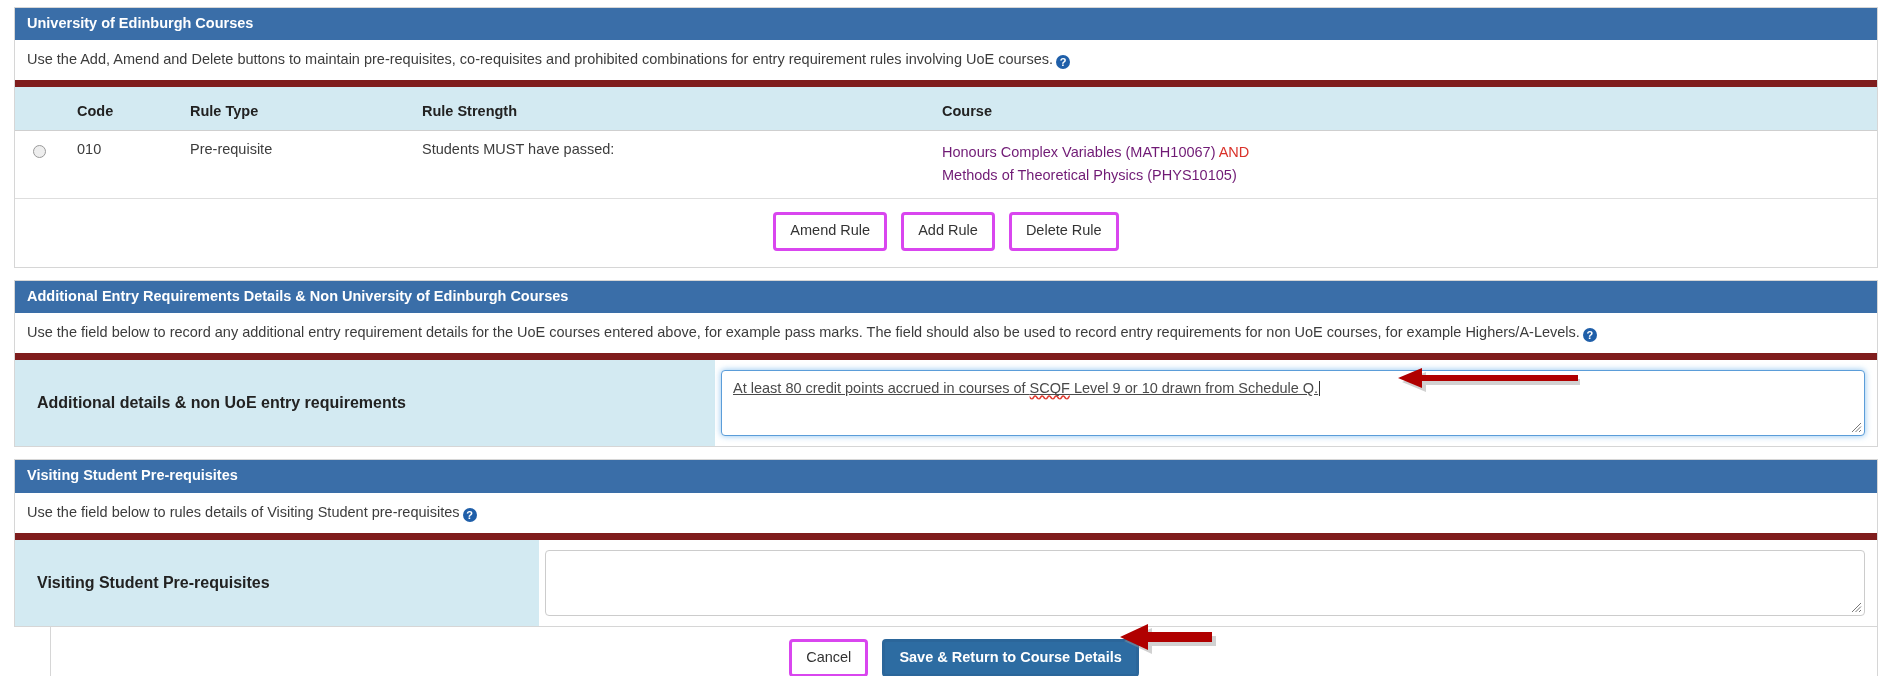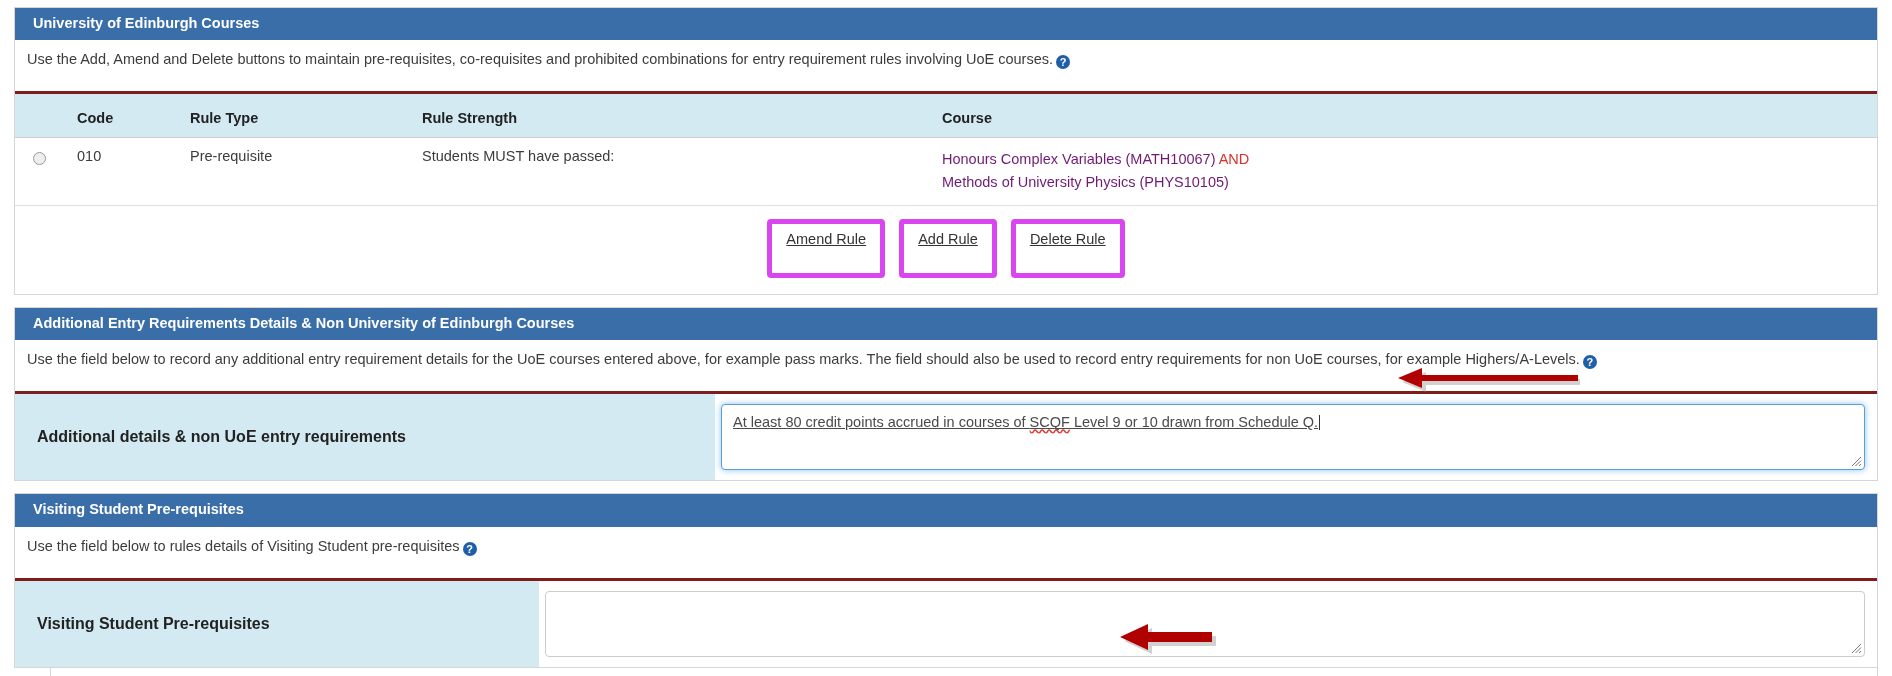--- a/index.html
+++ b/index.html
@@ -28,28 +28,28 @@
   .panel {
     border: 1px solid #d6d6d6;
     background: #ffffff;
     margin-bottom: 12px;
   }
   .panel-heading {
     background: #3a6ea8;
     color: #ffffff;
     font-weight: bold;
     font-size: 14.5px;
-    padding: 7px 12px 8px 18px;
+    padding: 7px 12px 8px 12px;
     line-height: 1.2;
   }
   .panel-desc {
-    padding: 10px 12px 22px 12px;
+    padding: 10px 12px 11px 12px;
     font-size: 14.5px;
     color: #3c3c3c;
-    border-bottom: 3px solid #7f1d1d;
+    border-bottom: 7px solid #7f1d1d;
     line-height: 1.3;
   }
 
   
   .help-icon {
     display: inline-block;
     width: 14px;
     height: 14px;
     line-height: 14px;
     border-radius: 50%;
@@ -116,27 +116,26 @@
     text-align: center;
     padding: 13px 0 16px 0;
     background: #ffffff;
   }
   .btn {
     display: inline-block;
     font-family: "Liberation Sans", sans-serif;
     font-size: 14.5px;
     color: #333333;
     background: #ffffff;
-    border: 5px solid #d946ef;
+    border: 3px solid #d946ef;
     border-radius: 4px;
-    padding: 7px 14px 24px 14px;
+    padding: 7px 14px 8px 14px;
     margin: 0 5px;
     cursor: pointer;
     line-height: 1.2;
-    text-decoration: underline;
   }
   .btn-primary {
     background: #2d6ca2;
     border-color: #2b669a;
     color: #ffffff;
     font-weight: bold;
   }
 
   
   .field-row {
@@ -257,21 +256,21 @@
         <tr>
           <td class="radio-cell">
             <span class="radio"></span>
           </td>
           <td>010</td>
           <td>Pre-requisite</td>
           <td>Students MUST have passed:</td>
           <td>
             <a class="course-link" href="#">Honours Complex Variables (MATH10067)</a>
             <span class="and-word">AND</span><br>
-            <a class="course-link" href="#">Methods of University Physics (PHYS10105)</a>
+            <a class="course-link" href="#">Methods of Theoretical Physics (PHYS10105)</a>
           </td>
         </tr>
       </tbody>
     </table>
 
     <div class="btn-row">
       <button class="btn">Amend Rule</button>
       <button class="btn">Add Rule</button>
       <button class="btn">Delete Rule</button>
     </div>

